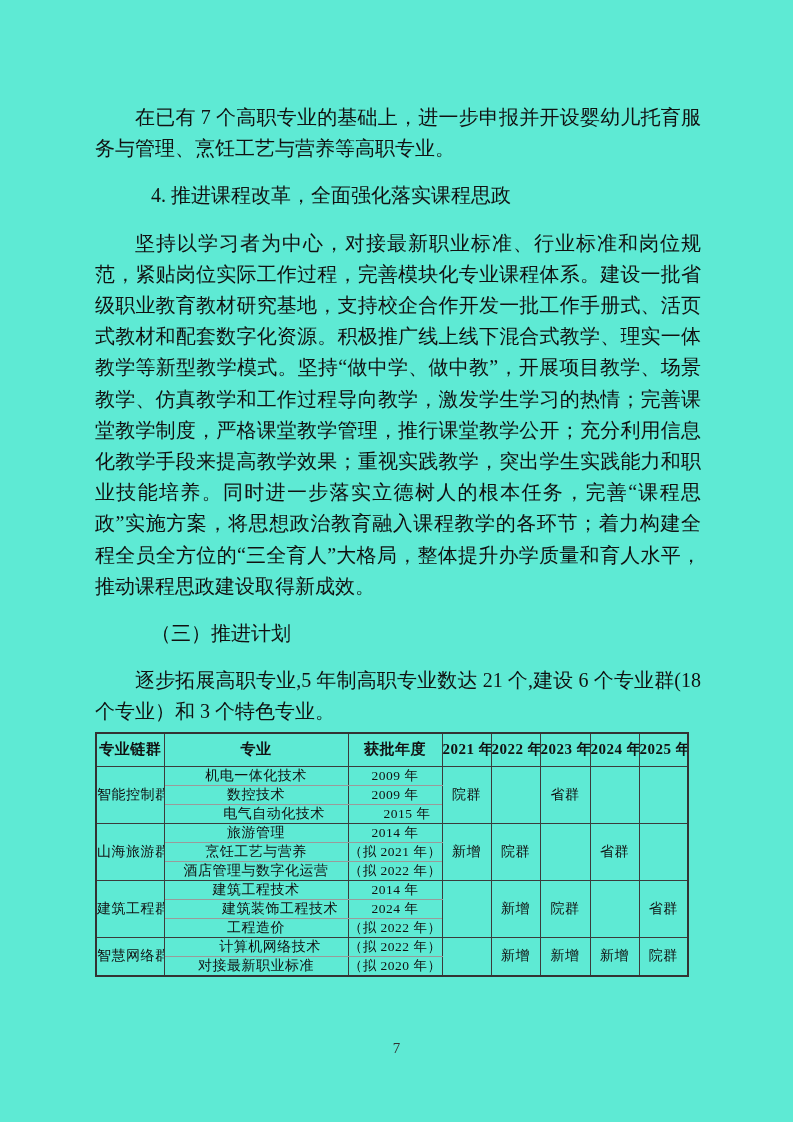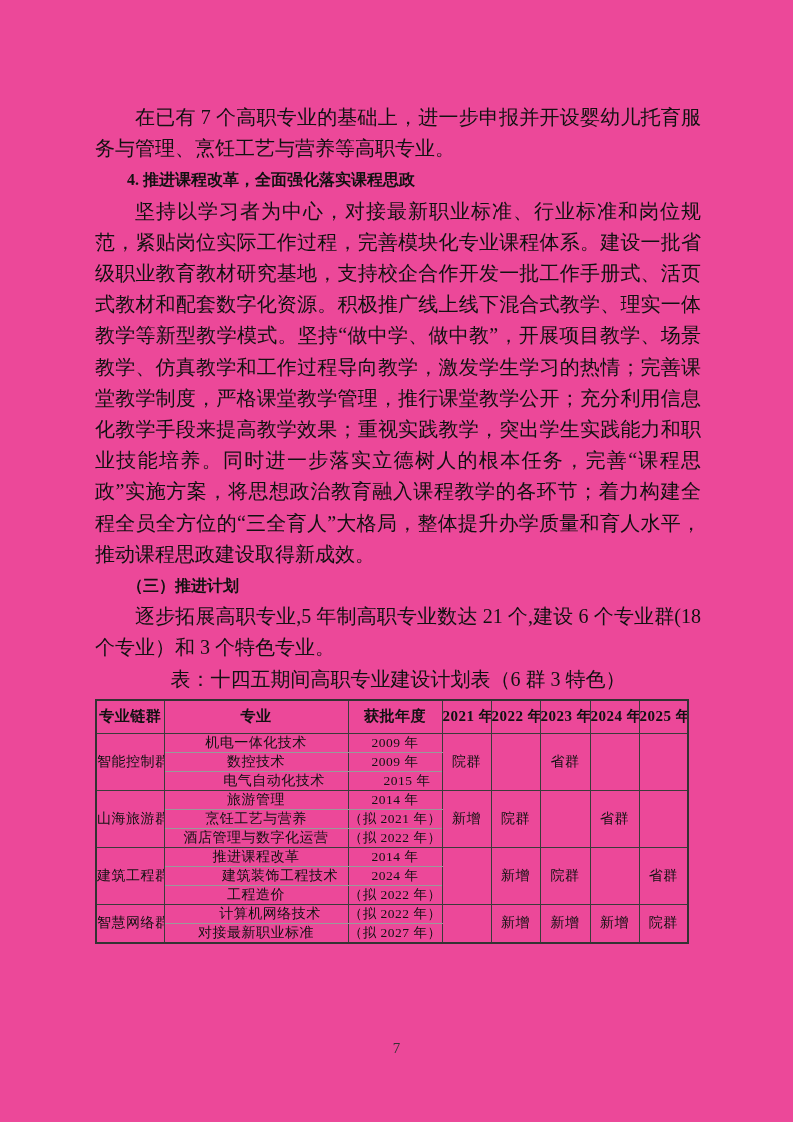--- a/index.html
+++ b/index.html
@@ -1,43 +1,43 @@
 <!DOCTYPE html>
 <html><head>
 <meta charset="utf-8">
 <style>
   html, body { margin: 0; padding: 0; background: #ffffff; }
   .page {
     position: relative;
     width: 793px;
     height: 1122px;
-    background: #ec4899;
+    background: #5eead4;
     font-family: "Liberation Serif", "DejaVu Serif", serif;
     color: #111111;
     overflow: hidden;
   }
   .content {
     position: absolute;
     left: 95px;
     top: 102px;
     width: 606px;
   }
   .para {
     margin: 0;
     font-size: 20px;
     line-height: 31.2px;
     text-align: justify;
     text-justify: inter-ideograph;
     text-indent: 2em;
   }
   .heading {
-    margin: 0;
-    font-size: 16px;
+    margin: 16px;
+    font-size: 20px;
     line-height: 31.2px;
-    font-weight: bold;
+    font-weight: normal;
     text-indent: 2em;
   }
   .table-caption {
     margin: 0;
     font-size: 20px;
     line-height: 31.2px;
     text-align: center;
     text-indent: 0;
   }
   table.plan-table {
@@ -82,21 +82,20 @@
 </head>
 <body>
 
 <div class="page">
   <div class="content">
     <p class="para">在已有 7 个高职专业的基础上，进一步申报并开设婴幼儿托育服务与管理、烹饪工艺与营养等高职专业。</p>
     <h3 class="heading">4. 推进课程改革，全面强化落实课程思政</h3>
     <p class="para">坚持以学习者为中心，对接最新职业标准、行业标准和岗位规范，紧贴岗位实际工作过程，完善模块化专业课程体系。建设一批省级职业教育教材研究基地，支持校企合作开发一批工作手册式、活页式教材和配套数字化资源。积极推广线上线下混合式教学、理实一体教学等新型教学模式。坚持“做中学、做中教”，开展项目教学、场景教学、仿真教学和工作过程导向教学，激发学生学习的热情；完善课堂教学制度，严格课堂教学管理，推行课堂教学公开；充分利用信息化教学手段来提高教学效果；重视实践教学，突出学生实践能力和职业技能培养。同时进一步落实立德树人的根本任务，完善“课程思政”实施方案，将思想政治教育融入课程教学的各环节；着力构建全程全员全方位的“三全育人”大格局，整体提升办学质量和育人水平，推动课程思政建设取得新成效。</p>
     <h3 class="heading">（三）推进计划</h3>
     <p class="para">逐步拓展高职专业,5 年制高职专业数达 21 个,建设 6 个专业群(18 个专业）和 3 个特色专业。</p>
-    <p class="table-caption">表：十四五期间高职专业建设计划表（6 群 3 特色）</p>
 
     <table class="plan-table">
       <colgroup>
         <col style="width:68px">
           <col style="width:184px">
           <col style="width:94px">
         <col style="width:49px">
           <col style="width:49px">
           <col style="width:50px">
         <col style="width:49px">
@@ -146,21 +145,21 @@
           <tr>
             <td style="border-bottom-color: rgb(154, 154, 154); border-top-color: rgb(154, 154, 154);">烹饪工艺与营养</td>
             <td class="year-approved" style="border-bottom-color: rgb(154, 154, 154); border-top-color: rgb(154, 154, 154);">（拟 2021 年）</td>
           </tr>
           <tr>
             <td style="border-bottom-color: rgb(59, 59, 59); border-top-color: rgb(154, 154, 154); font-family: Liberation Mono, monospace;">酒店管理与数字化运营</td>
             <td class="year-approved" style="border-bottom-color: rgb(59, 59, 59); border-top-color: rgb(154, 154, 154);">（拟 2022 年）</td>
           </tr>
           <tr>
             <td rowspan="3">建筑工程群</td>
-            <td style="border-bottom-color: rgb(154, 154, 154);">推进课程改革</td>
+            <td style="border-bottom-color: rgb(154, 154, 154);">建筑工程技术</td>
             <td class="year-approved" style="border-bottom-color: rgb(154, 154, 154);">2014 年</td>
             <td rowspan="3"></td>
             <td rowspan="3">新增</td>
             <td rowspan="3">院群</td>
             <td rowspan="3"></td>
             <td rowspan="3">省群</td>
           </tr>
           <tr>
             <td style="border-bottom-color: rgb(154, 154, 154); border-top-color: rgb(154, 154, 154); padding-left: 48px;">建筑装饰工程技术</td>
             <td class="year-approved" style="border-bottom-color: rgb(154, 154, 154); border-top-color: rgb(154, 154, 154);">2024 年</td>
@@ -174,20 +173,20 @@
             <td style="border-bottom-color: rgb(154, 154, 154); padding-left: 28px;">计算机网络技术</td>
             <td class="year-approved" style="border-bottom-color: rgb(154, 154, 154);">（拟 2022 年）</td>
             <td rowspan="2"></td>
             <td rowspan="2">新增</td>
             <td rowspan="2">新增</td>
             <td rowspan="2">新增</td>
             <td rowspan="2">院群</td>
           </tr>
           <tr>
             <td style="border-bottom-color: rgb(59, 59, 59); border-top-color: rgb(154, 154, 154);">对接最新职业标准</td>
-            <td class="year-approved" style="border-bottom-color: rgb(59, 59, 59); border-top-color: rgb(154, 154, 154);">（拟 2027 年）</td>
+            <td class="year-approved" style="border-bottom-color: rgb(59, 59, 59); border-top-color: rgb(154, 154, 154);">（拟 2020 年）</td>
           </tr>
         </tbody>
     </table>
   </div>
 
   <div class="page-number">7</div>
 </div>
 
 </body></html>

